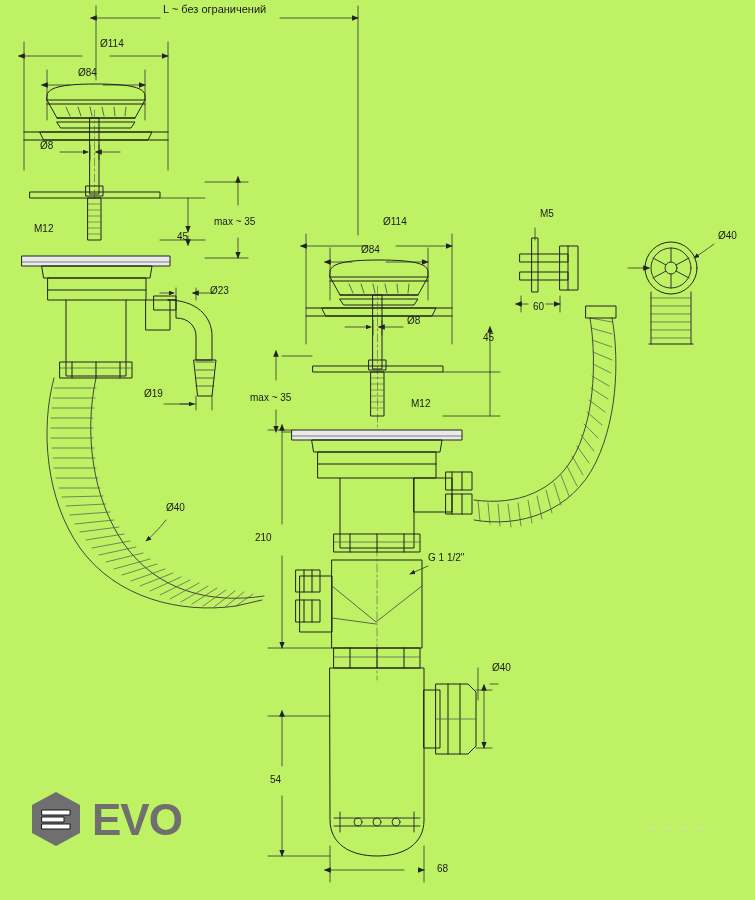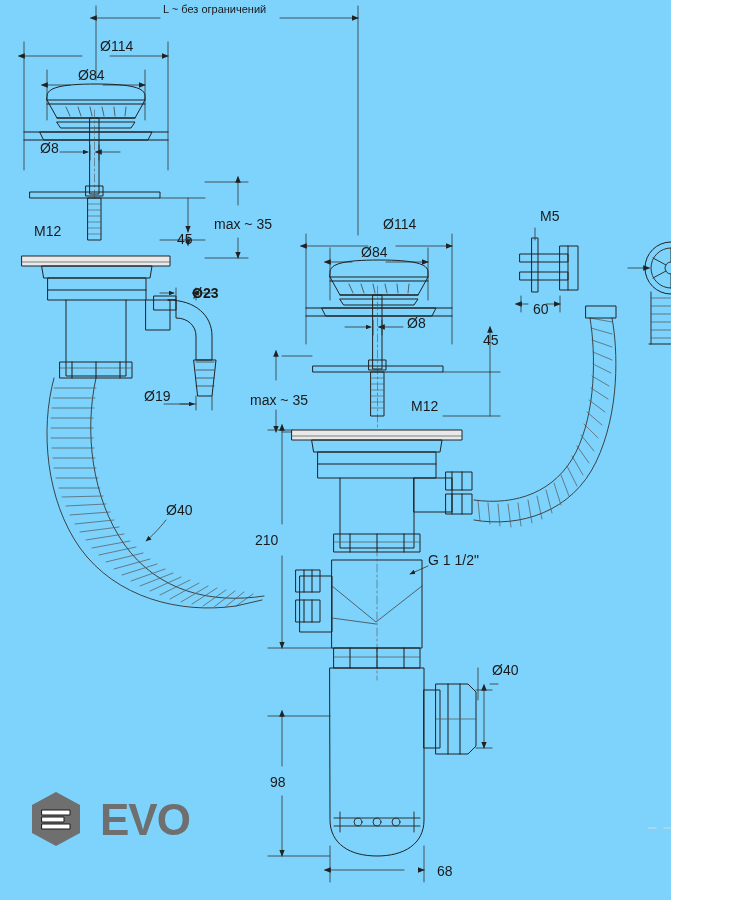--- a/index.html
+++ b/index.html
@@ -5,36 +5,36 @@
   html, body {
     margin: 0;
     padding: 0;
     background: #ffffff;
   }
   body {
     font-family: "Liberation Sans", sans-serif;
   }
   #page {
     position: relative;
-    width: 671px;
+    width: 755px;
     height: 900px;
-    background: #7dd3fc;
+    background: #bef264;
     overflow: hidden;
   }
   svg#drawing {
     position: absolute;
     left: 0;
     top: 0;
     width: 755px;
     height: 900px;
   }
   .lbl {
     position: absolute;
     font-family: "Liberation Sans", sans-serif;
-    font-size: 14px;
+    font-size: 10px;
     color: #1a1a1a;
     white-space: nowrap;
     line-height: 1;
   }
   .lbl.big { font-size: 11px; }
   .logo-text {
     position: absolute;
     font-family: "Liberation Sans", sans-serif;
     font-weight: bold;
     font-size: 44px;
@@ -448,33 +448,33 @@
     </g>
   </svg>
 
   <div class="lbl big" style="left:163px; top:4px;">L ~ без ограничений</div>
   <div class="lbl" style="left:100px; top:39px;">Ø114</div>
   <div class="lbl" style="left:78px;  top:68px;">Ø84</div>
   <div class="lbl" style="left:40px;  top:141px;">Ø8</div>
   <div class="lbl" style="left:214px; top:217px;">max ~ 35</div>
   <div class="lbl" style="left:34px;  top:224px;">M12</div>
   <div class="lbl" style="left:177px; top:232px;">45</div>
-  <div class="lbl" style="left:192px; top:286px;font-weight:bold;">Ø23</div>
+  <div class="lbl" style="left:210px; top:286px;">Ø23</div>
   <div class="lbl" style="left:144px; top:389px;">Ø19</div>
   <div class="lbl" style="left:166px; top:503px;">Ø40</div>
   <div class="lbl" style="left:383px; top:217px;">Ø114</div>
   <div class="lbl" style="left:361px; top:245px;">Ø84</div>
   <div class="lbl" style="left:407px; top:316px;">Ø8</div>
   <div class="lbl" style="left:483px; top:333px;">45</div>
   <div class="lbl" style="left:250px; top:393px;">max ~ 35</div>
   <div class="lbl" style="left:411px; top:399px;">M12</div>
   <div class="lbl" style="left:540px; top:209px;text-align:center;">M5</div>
   <div class="lbl" style="left:533px; top:302px;">60</div>
   <div class="lbl" style="left:718px; top:231px;">Ø40</div>
   <div class="lbl" style="left:255px; top:533px;">210</div>
   <div class="lbl" style="left:428px; top:553px;">G 1 1/2"</div>
   <div class="lbl" style="left:492px; top:663px;">Ø40</div>
-  <div class="lbl" style="left:270px; top:775px;">98</div>
+  <div class="lbl" style="left:270px; top:775px;">54</div>
   <div class="lbl" style="left:413px; top:864px;padding-left:24px;">68</div>
 
-  <div class="logo-text" style="left:100px; top:798px;">EVO</div>
+  <div class="logo-text" style="left:92px; top:798px;">EVO</div>
 
 </div>
 
 </body></html>

